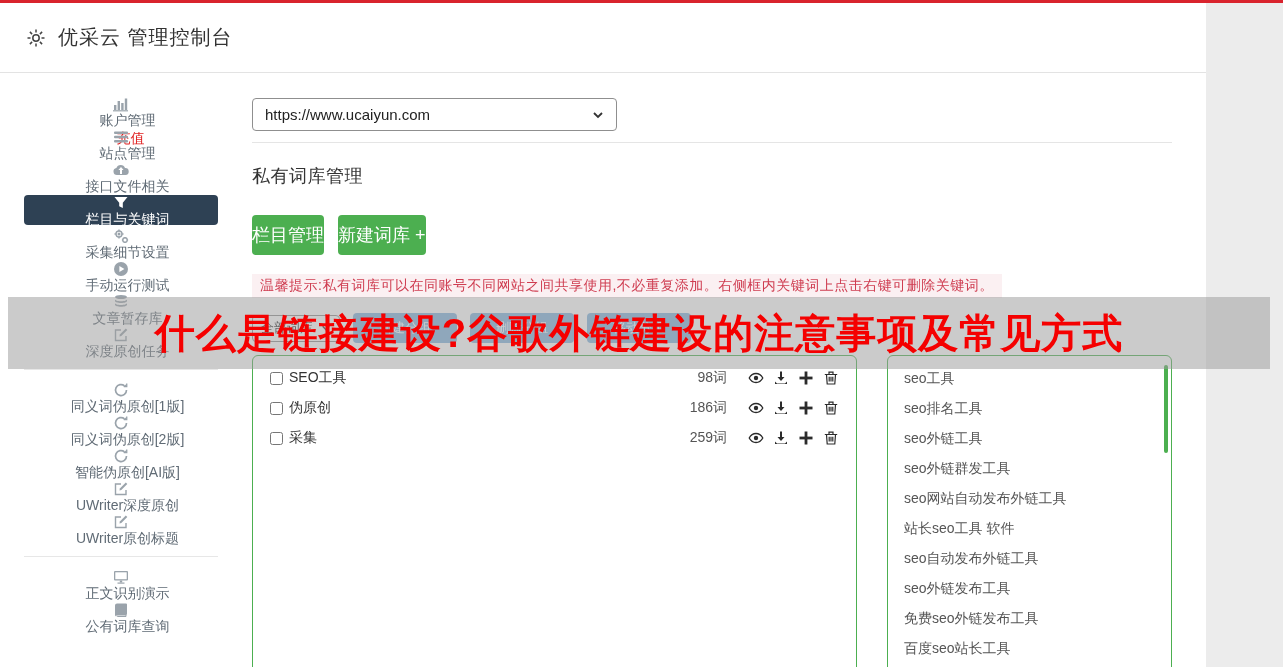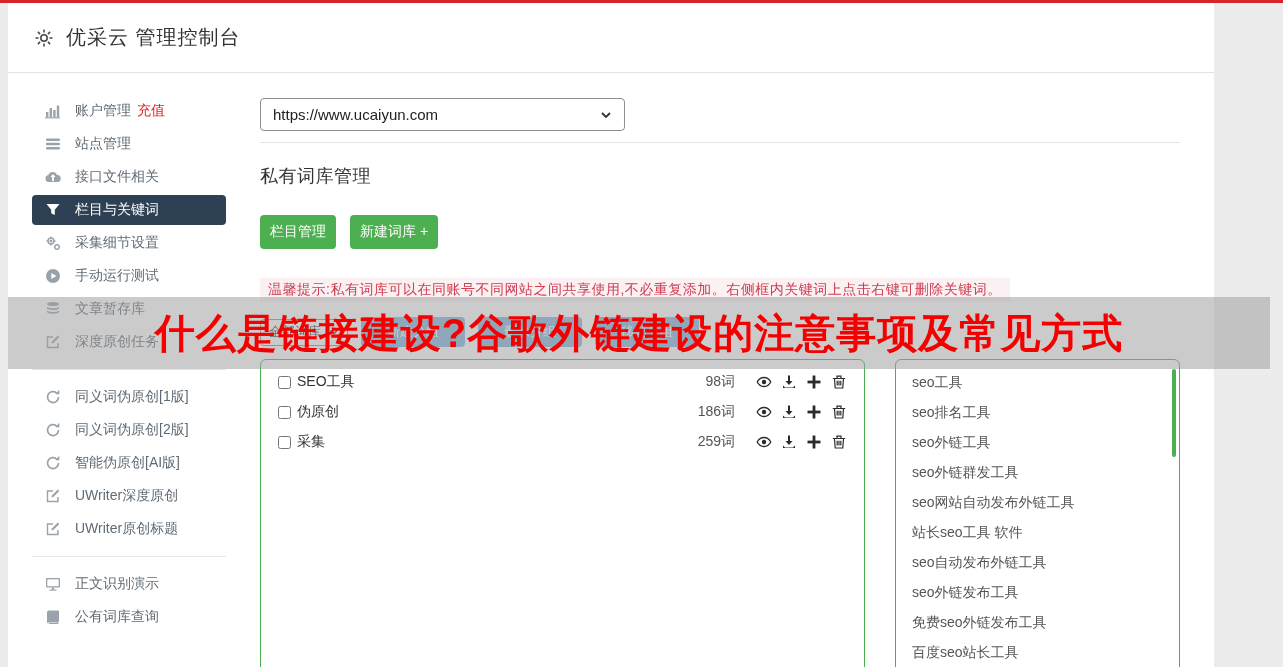--- a/index.html
+++ b/index.html
@@ -6,60 +6,60 @@
   html,body { width:1283px; height:667px; }
   body {
     font-family:"Liberation Sans","DejaVu Sans",sans-serif;
     background:#ececec;
     position:relative;
     overflow:hidden;
     color:#333;
   }
   #topline { position:absolute; top:0; left:0; width:1283px; height:3px; background:#d9232d; z-index:5; }
   #card {
-    position:absolute; top:3px; left:8px; width:1206px; height:664px;
+    position:absolute; top:3px; left:0; width:1206px; height:664px;
     background:#fff;
   }
   
   #header {
     height:70px; display:flex; align-items:center; padding-left:26px;
     border-bottom:1px solid #e3e3e3; background:#fff;
   }
   #header .gear { width:20px; height:20px; margin-right:12px; color:#444; }
   #header h1 { font-size:20px; font-weight:400; color:#333; letter-spacing:1px; }
   
   #bodyrow { display:flex; height:594px; }
   #sidebar { width:242px; padding-top:20px; background:#fff; flex:none; }
   .side-item {
     display:flex; align-items:center; height:30px; margin:3px 24px;
     padding-left:13px; border-radius:4px; color:#606b75; font-size:14px;
-    cursor:pointer; white-space:nowrap;
+    cursor:pointer; white-space:nowrap;flex-direction:column;
   }
   .side-item .ic { width:16px; height:16px; margin-right:14px; color:#9aa3ab; flex:none; }
   .side-item.active { background:#2e4154; color:#fff; }
   .side-item.active .ic { color:#fff; }
   .side-item .badge { color:#e02020; margin-left:6px; }
   .side-divider { border-top:1px solid #e7e7e7; margin:12px 24px; }
   
   #main { flex:1; padding:25px 0 0 10px; }
   .sel {
     display:flex; align-items:center; justify-content:space-between;
     width:365px; height:33px; border:1px solid #8f8f8f; border-radius:4px;
     padding:8px 12px; font-size:15px; color:#222; background:#fff; cursor:pointer;
   }
   .sel .chev { width:12px; height:12px; color:#333; }
   .main-divider { border-top:1px solid #e5e5e5; margin-top:11px; width:920px; }
   h2#section-title { font-size:18px; font-weight:400; color:#333; margin-top:21px; letter-spacing:.5px; }
   #btnrow { margin-top:27px; display:flex; gap:14px; }
   .btn-green {
-    background:#4caf50; color:#fff; font-size:14px; border:none; border-radius:4px;
-    padding:8px 10px; cursor:pointer;
+    background:#4caf50; color:#fff; font-size:18px; border:none; border-radius:4px;
+    padding:8px 0; cursor:pointer;
   }
   #notice {
-    display:inline-block; margin-top:29px; background:#fbf0f2; color:#cf3d51;
+    display:inline-block; margin-top:19px; background:#fbf0f2; color:#cf3d51;
     font-size:14px; padding:3px 8px; letter-spacing:.5px;
   }
   #grouprow { margin-top:15px; display:flex; align-items:center; gap:13px; }
   .sel-small {
     display:flex; align-items:center; gap:8px; height:27px; padding:0 8px;
     border:1px solid #8f8f8f; border-radius:4px; font-size:13px; color:#333;
     background:#fff; cursor:pointer;
   }
   .sel-small .chev { width:10px; height:10px; }
   .btn-blue {

